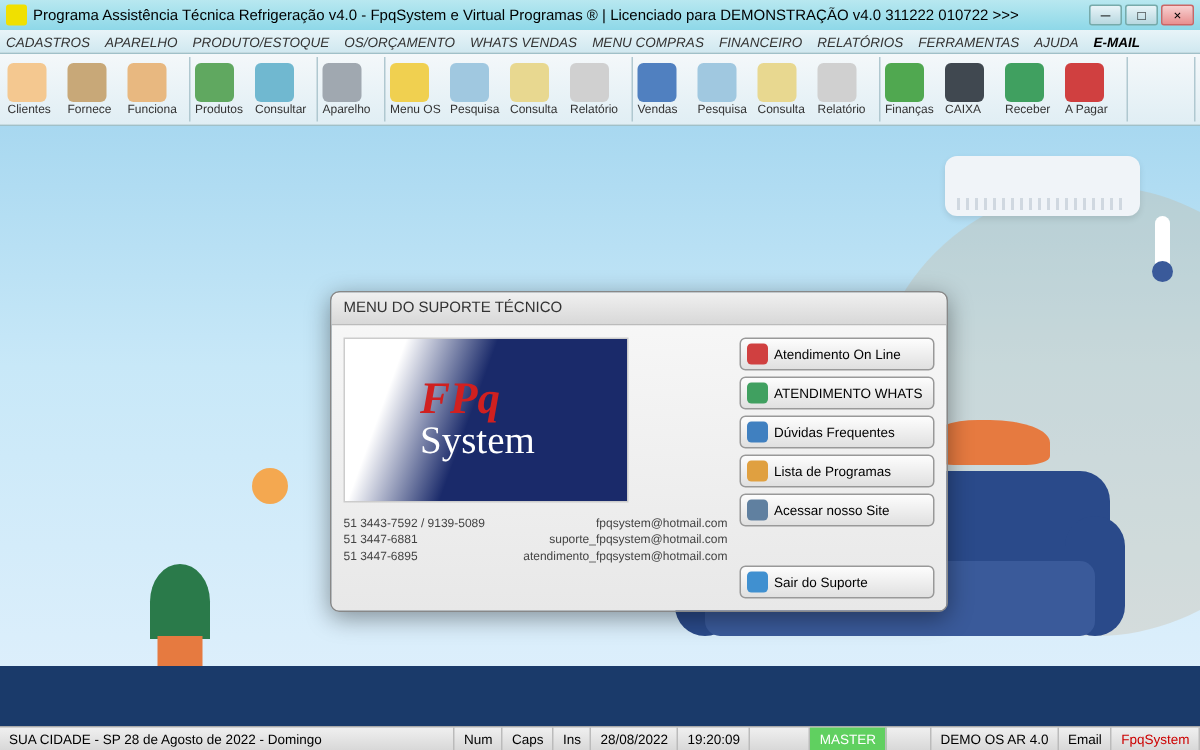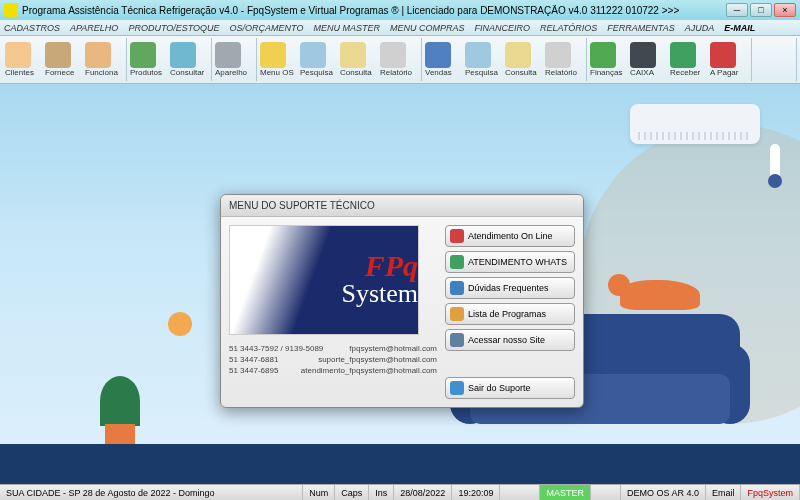--- a/index.html
+++ b/index.html
@@ -40,25 +40,25 @@
 .pillow { position: absolute; bottom: 48px; left: 30px; width: 50px; height: 36px; background: #f4a850; border-radius: 8px; }
 .plant { position: absolute; bottom: 30px; left: 100px; width: 40px; height: 80px; }
 .plant-pot { position: absolute; bottom: 0; left: 5px; width: 30px; height: 30px; background: #e67a40; border-radius: 0 0 6px 6px; }
 .plant-leaf { position: absolute; bottom: 28px; left: 0; width: 40px; height: 50px; background: #2a7a4a; border-radius: 50% 50% 0 0; }
 .sun { position: absolute; bottom: 140px; left: 160px; width: 40px; height: 40px; }
 .sun::before { content: ''; position: absolute; inset: 8px; background: #f4a850; border-radius: 50%; }
 .floor { position: absolute; bottom: 0; left: 0; right: 0; height: 40px; background: #1a3a6a; }
 .bear-shape { position: absolute; right: -80px; top: 40px; width: 300px; height: 300px; background: rgba(200,180,150,0.3); border-radius: 50%; }
 
 
-.dialog { position: absolute; top: 110px; left: 220px; width: 364px; background: linear-gradient(to bottom, #f8f8f8, #e8e8e8); border: 1px solid #888; border-radius: 6px; box-shadow: 0 4px 16px rgba(0,0,0,0.4); }
+.dialog { position: absolute; top: 110px; left: 220px; width: 412px; background: linear-gradient(to bottom, #f8f8f8, #e8e8e8); border: 1px solid #888; border-radius: 6px; box-shadow: 0 4px 16px rgba(0,0,0,0.4); }
 .dialog-title { height: 22px; background: linear-gradient(to bottom, #f0f0f0, #d8d8d8); border-radius: 6px 6px 0 0; padding: 0 8px; font-size: 10px; display: flex; align-items: center; color: #333; border-bottom: 1px solid #bbb; }
 .dialog-body { display: flex; padding: 8px; gap: 8px; }
 .dialog-left { flex: 1; }
-.logo-box { width: 190px; height: 110px; background: linear-gradient(110deg, #fff 0%, #fff 18%, #1a2a6a 45%, #1a2a6a 100%); border: 1px solid #ccc; display: flex; flex-direction: column; justify-content: center; padding-left: 50px; align-items: flex-end; }
+.logo-box { width: 190px; height: 110px; background: linear-gradient(110deg, #fff 0%, #fff 18%, #1a2a6a 45%, #1a2a6a 100%); border: 1px solid #ccc; display: flex; flex-direction: column; justify-content: center; padding-left: 50px; }
 .logo-fpq { font-family: 'Brush Script MT', cursive; font-size: 30px; color: #d02020; font-style: italic; font-weight: bold; line-height: 0.9; }
 .logo-system { font-family: Liberation Serif, serif; font-size: 26px; color: #fff; }
 .contacts { margin-top: 8px; font-size: 8px; color: #444; }
 .contacts div { display: flex; justify-content: space-between; padding: 1px 0; }
 .dialog-right { width: 130px; display: flex; flex-direction: column; gap: 4px; }
 .dlg-btn { height: 22px; background: linear-gradient(to bottom, #fdfdfd, #e0e0e0); border: 1px solid #999; border-radius: 4px; font-size: 9px; display: flex; align-items: center; padding: 0 4px; cursor: pointer; gap: 4px; }
 .dlg-btn-icon { width: 14px; height: 14px; border-radius: 3px; flex-shrink: 0; }
 .dlg-spacer { height: 18px; }
 
 .statusbar { position: absolute; bottom: 0; left: 0; right: 0; height: 16px; background: linear-gradient(to bottom, #f0f0f0, #d8d8d8); border-top: 1px solid #aaa; display: flex; align-items: center; font-size: 9px; }
@@ -78,21 +78,21 @@
     <div class="win-btn">□</div>
     <div class="win-btn close">×</div>
   </div>
 </div>
 
 <div class="menubar">
   <span>CADASTROS</span>
   <span>APARELHO</span>
   <span>PRODUTO/ESTOQUE</span>
   <span>OS/ORÇAMENTO</span>
-  <span>MENU MASTER</span>
+  <span>WHATS VENDAS</span>
   <span>MENU COMPRAS</span>
   <span>FINANCEIRO</span>
   <span>RELATÓRIOS</span>
   <span>FERRAMENTAS</span>
   <span>AJUDA</span>
   <span class="email">E-MAIL</span>
 </div>
 
 <div class="toolbar" id="toolbar">
     <div class="tb-group">

